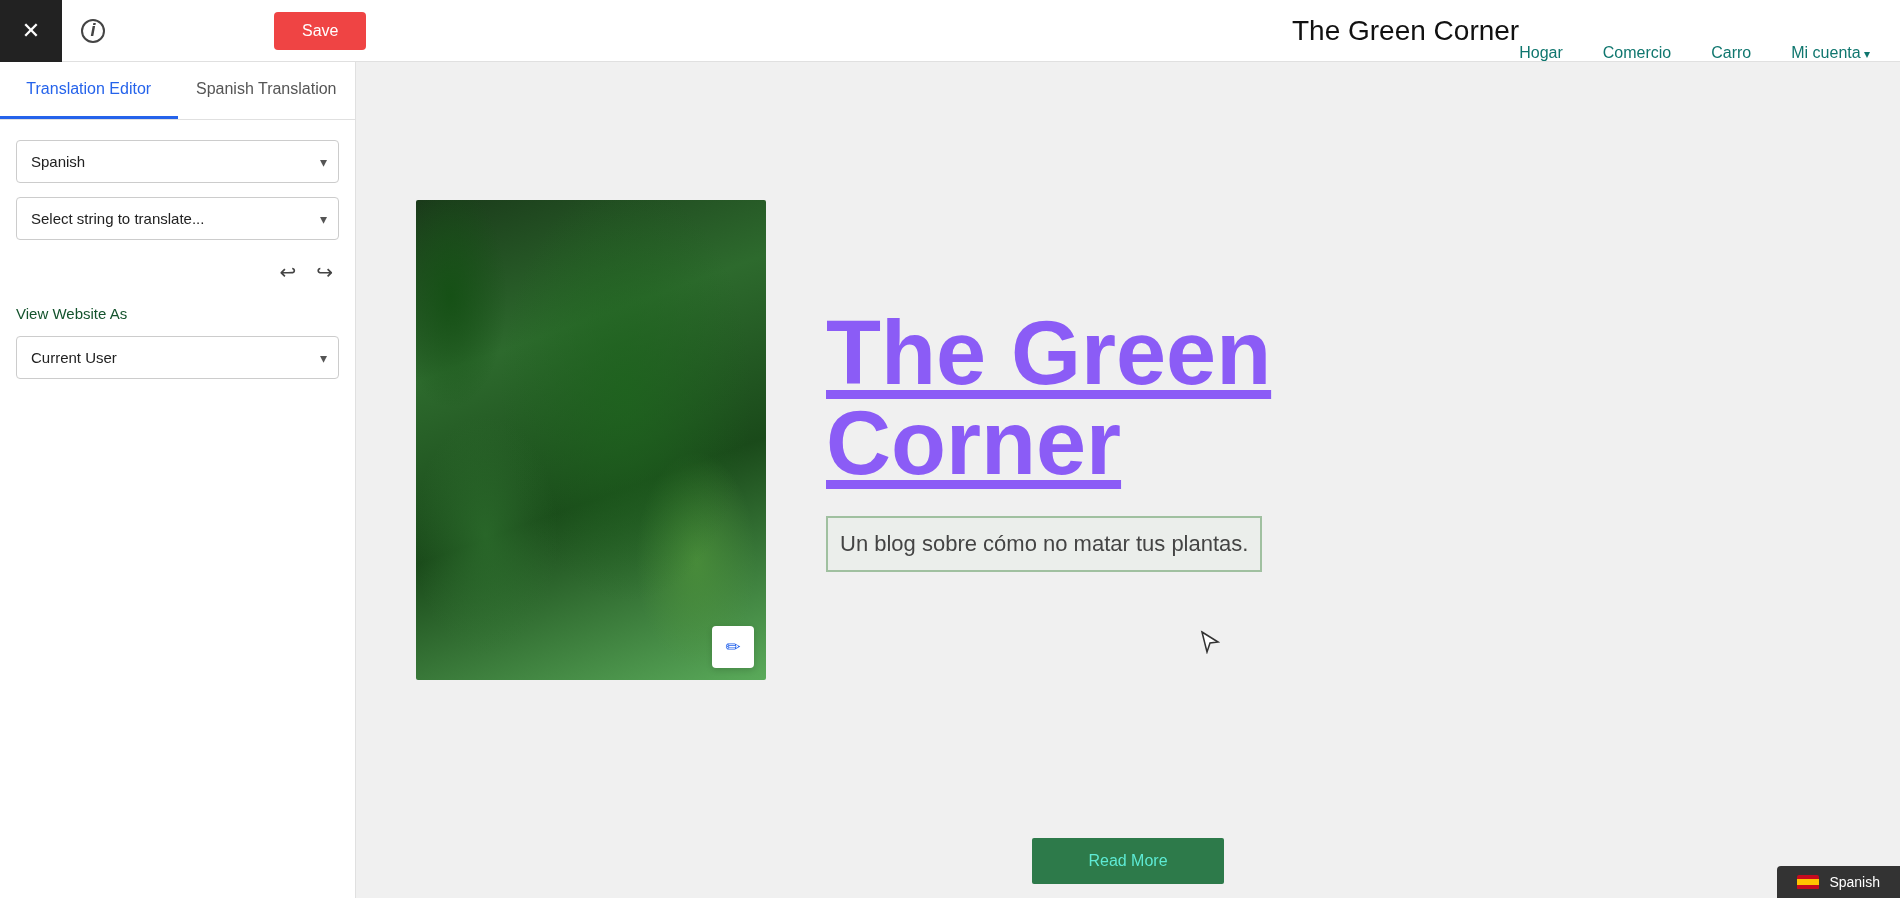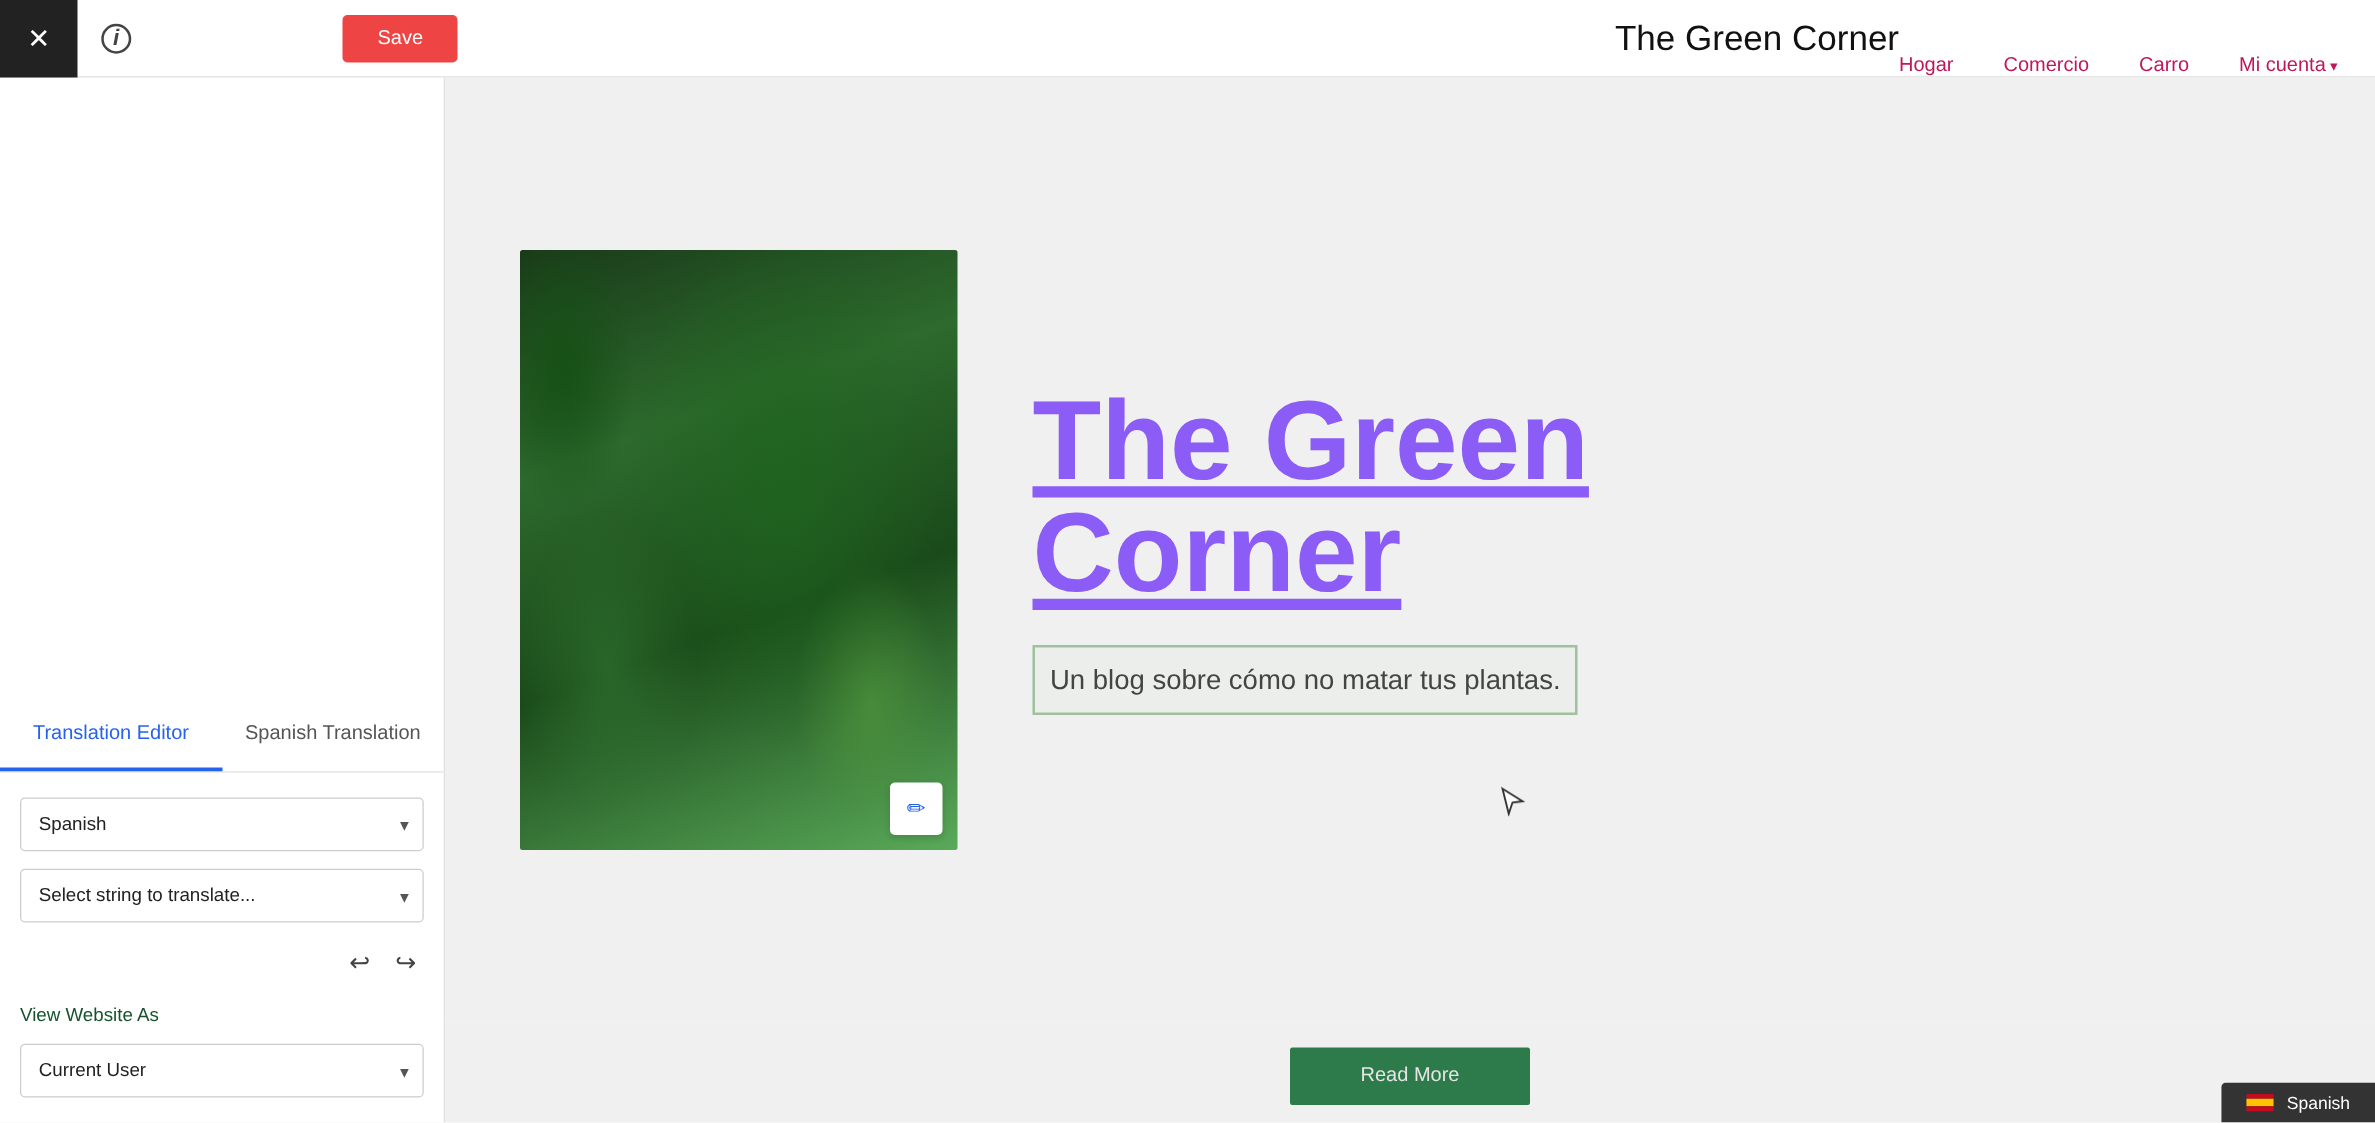--- a/index.html
+++ b/index.html
@@ -56,21 +56,21 @@
       flex: 1;
       text-align: right;
     }
     .nav-links {
       display: flex;
       gap: 40px;
       margin-right: 30px;
     }
     .nav-link {
       font-size: 16px;
-      color: #be185d;
+      color: #0f766e;
       text-decoration: none;
       cursor: pointer;
       margin-top: 44px;
     }
     .nav-link.has-arrow::after { content: ' ▾'; font-size: 12px; }
 
     
     .main {
       display: flex;
       flex: 1;
@@ -79,21 +79,20 @@
 
     
     .sidebar {
       width: 356px;
       background: #fff;
       border-right: 1px solid #e0e0e0;
       flex-shrink: 0;
       display: flex;
       flex-direction: column;
       overflow: hidden;
-      justify-content: flex-end;
     }
     .sidebar-tabs {
       display: flex;
       border-bottom: 1px solid #e0e0e0;
       flex-shrink: 0;
     }
     .sidebar-tab {
       padding: 18px 16px;
       font-size: 16px;
       cursor: pointer;
@@ -345,21 +344,21 @@
         </div>
         <div class="hero-text">
           <div class="hero-title">
             <span>The Green</span><br>
             <span>Corner</span>
           </div>
           <div class="hero-subtitle">Un blog sobre cómo no matar tus plantas.</div>
         </div>
       </div>
       <div class="bottom-content">
-        <div style="background:#2d7a4a;color:#e5e5e5;border:none;padding:14px 56px;font-size:16px;cursor:pointer;border-radius:2px;margin-top:10px;">Read More</div>
+        <div style="background:#2d7a4a;color:#5eead4;border:none;padding:14px 56px;font-size:16px;cursor:pointer;border-radius:2px;margin-top:10px;">Read More</div>
       </div>
     </div>
 
     <div style="position:fixed;right:680px;bottom:240px;pointer-events:none;">
       <svg width="20" height="24" viewBox="0 0 20 24" fill="none" xmlns="http://www.w3.org/2000/svg">
         <path d="M2 2L18 12L10 13L7 22L2 2Z" fill="white" stroke="#333" stroke-width="1.5"></path>
       </svg>
     </div>
   </div>
 </div>

